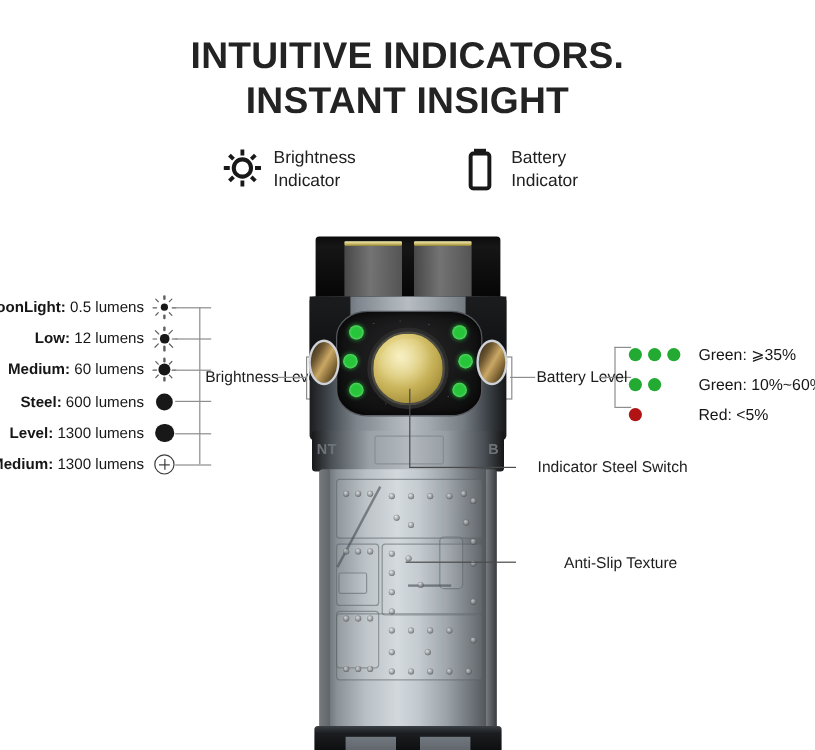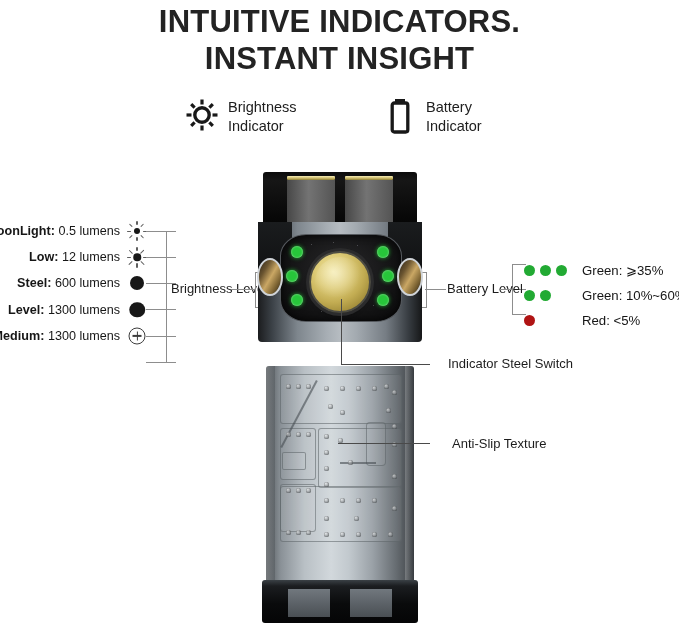--- a/index.html
+++ b/index.html
@@ -1,21 +1,21 @@
 <!DOCTYPE html>
 <html><head>
 <meta charset="utf-8">
 <style>
   html,body{margin:0;padding:0;}
   body{
     width:679px;height:625px;background:#ffffff;
     font-family:"Liberation Sans", sans-serif;
     color:#1c1c1c;position:relative;overflow:hidden;
   }
-  .stage{position:absolute;inset:0;}
+  .stage{position:absolute;inset:0;margin-top:25px;}
 
   
   .heading{
     position:absolute;left:0;top:4px;width:679px;text-align:center;
     font-weight:bold;letter-spacing:.2px;color:#232323;line-height:1.18;
   }
   .heading .l1{font-size:31px;display:block;}
   .heading .l2{font-size:31px;display:block;}
 
   
@@ -239,20 +239,37 @@
         <span class="ray" style="width:1.2px;height:4.5px;margin-left:-.6px;margin-top:6px;"></span>
         <span class="ray" style="height:1.2px;width:4.5px;margin-top:-.6px;margin-left:-10.5px;"></span>
         <span class="ray" style="height:1.2px;width:4.5px;margin-top:-.6px;margin-left:6px;"></span>
         <span class="ray" style="width:1.2px;height:4.5px;margin-left:-.6px;margin-top:-10.5px;transform:rotate(45deg);transform-origin:50% 10.5px;"></span>
         <span class="ray" style="width:1.2px;height:4.5px;margin-left:-.6px;margin-top:-10.5px;transform:rotate(-45deg);transform-origin:50% 10.5px;"></span>
         <span class="ray" style="width:1.2px;height:4.5px;margin-left:-.6px;margin-top:6px;transform:rotate(45deg);transform-origin:50% -6px;"></span>
         <span class="ray" style="width:1.2px;height:4.5px;margin-left:-.6px;margin-top:6px;transform:rotate(-45deg);transform-origin:50% -6px;"></span>
       </div>
     </div>
 
+    <div class="brow">
+      <div class="lbl">
+        <b>Medium:</b>
+        <span>60 lumens</span>
+      </div>
+      <div class="ico">
+        <span class="sund" style="width:10px;height:10px;"></span>
+        <span class="ray" style="width:1.2px;height:4px;margin-left:-.6px;margin-top:-10px;"></span>
+        <span class="ray" style="width:1.2px;height:4px;margin-left:-.6px;margin-top:6px;"></span>
+        <span class="ray" style="height:1.2px;width:4px;margin-top:-.6px;margin-left:-10px;"></span>
+        <span class="ray" style="height:1.2px;width:4px;margin-top:-.6px;margin-left:6px;"></span>
+        <span class="ray" style="width:1.2px;height:4px;margin-left:-.6px;margin-top:-10px;transform:rotate(45deg);transform-origin:50% 10px;"></span>
+        <span class="ray" style="width:1.2px;height:4px;margin-left:-.6px;margin-top:-10px;transform:rotate(-45deg);transform-origin:50% 10px;"></span>
+        <span class="ray" style="width:1.2px;height:4px;margin-left:-.6px;margin-top:6px;transform:rotate(45deg);transform-origin:50% -6px;"></span>
+        <span class="ray" style="width:1.2px;height:4px;margin-left:-.6px;margin-top:6px;transform:rotate(-45deg);transform-origin:50% -6px;"></span>
+      </div>
+    </div>
 
     <div class="brow">
       <div class="lbl">
         <b>Steel:</b>
         <span>600 lumens</span>
       </div>
       <div class="ico">
         <span class="sund" style="width:14px;height:14px;"></span>
       </div>
     </div>
@@ -367,20 +384,25 @@
       <span class="led ledL2" style="background:#27c63a;"></span>
       <span class="led ledL3" style="background:#27c63a;"></span>
       <span class="led ledR1" style="background:#27c63a;"></span>
       <span class="led ledR2" style="background:#27c63a;"></span>
       <span class="led ledR3" style="background:#27c63a;"></span>
 
       <div class="port portL"></div>
       <div class="port portR"></div>
     </div>
 
+    <div class="collar">
+      <div class="etch"></div>
+      <span class="mark mk-l">NT</span>
+      <span class="mark mk-r">B</span>
+    </div>
 
     <div class="body">
       <div class="rib" style="left:0;"></div>
       <div class="rib" style="right:0;"></div>
 
       <div class="panel" style="left:14px;top:8px;width:120px;height:48px;"></div>
       <div class="panel" style="left:14px;top:62px;width:34px;height:50px;"></div>
       <div class="panel" style="left:52px;top:62px;width:82px;height:58px;"></div>
       <div class="panel" style="left:14px;top:118px;width:34px;height:46px;"></div>
       <div class="panel" style="left:14px;top:120px;width:120px;height:54px;"></div>
@@ -438,15 +460,15 @@
       <div class="seg s1"></div>
       <div class="seg s2"></div>
     </div>
   </div>
 
   <div class="rule v dark" style="left:341px;top:299px;height:66px;"></div>
   <div class="rule dark h" style="left:341px;top:364px;width:89px;"></div>
   <div class="callout" style="left:448px;top:356px;">Indicator Steel Switch</div>
 
   <div class="rule dark h" style="left:338px;top:443px;width:92px;"></div>
-  <div class="callout" style="left:452px;top:436px;">Anti-Slip Texture</div>
+  <div class="callout" style="left:470px;top:436px;">Anti-Slip Texture</div>
 
 </div>
 
 </body></html>

